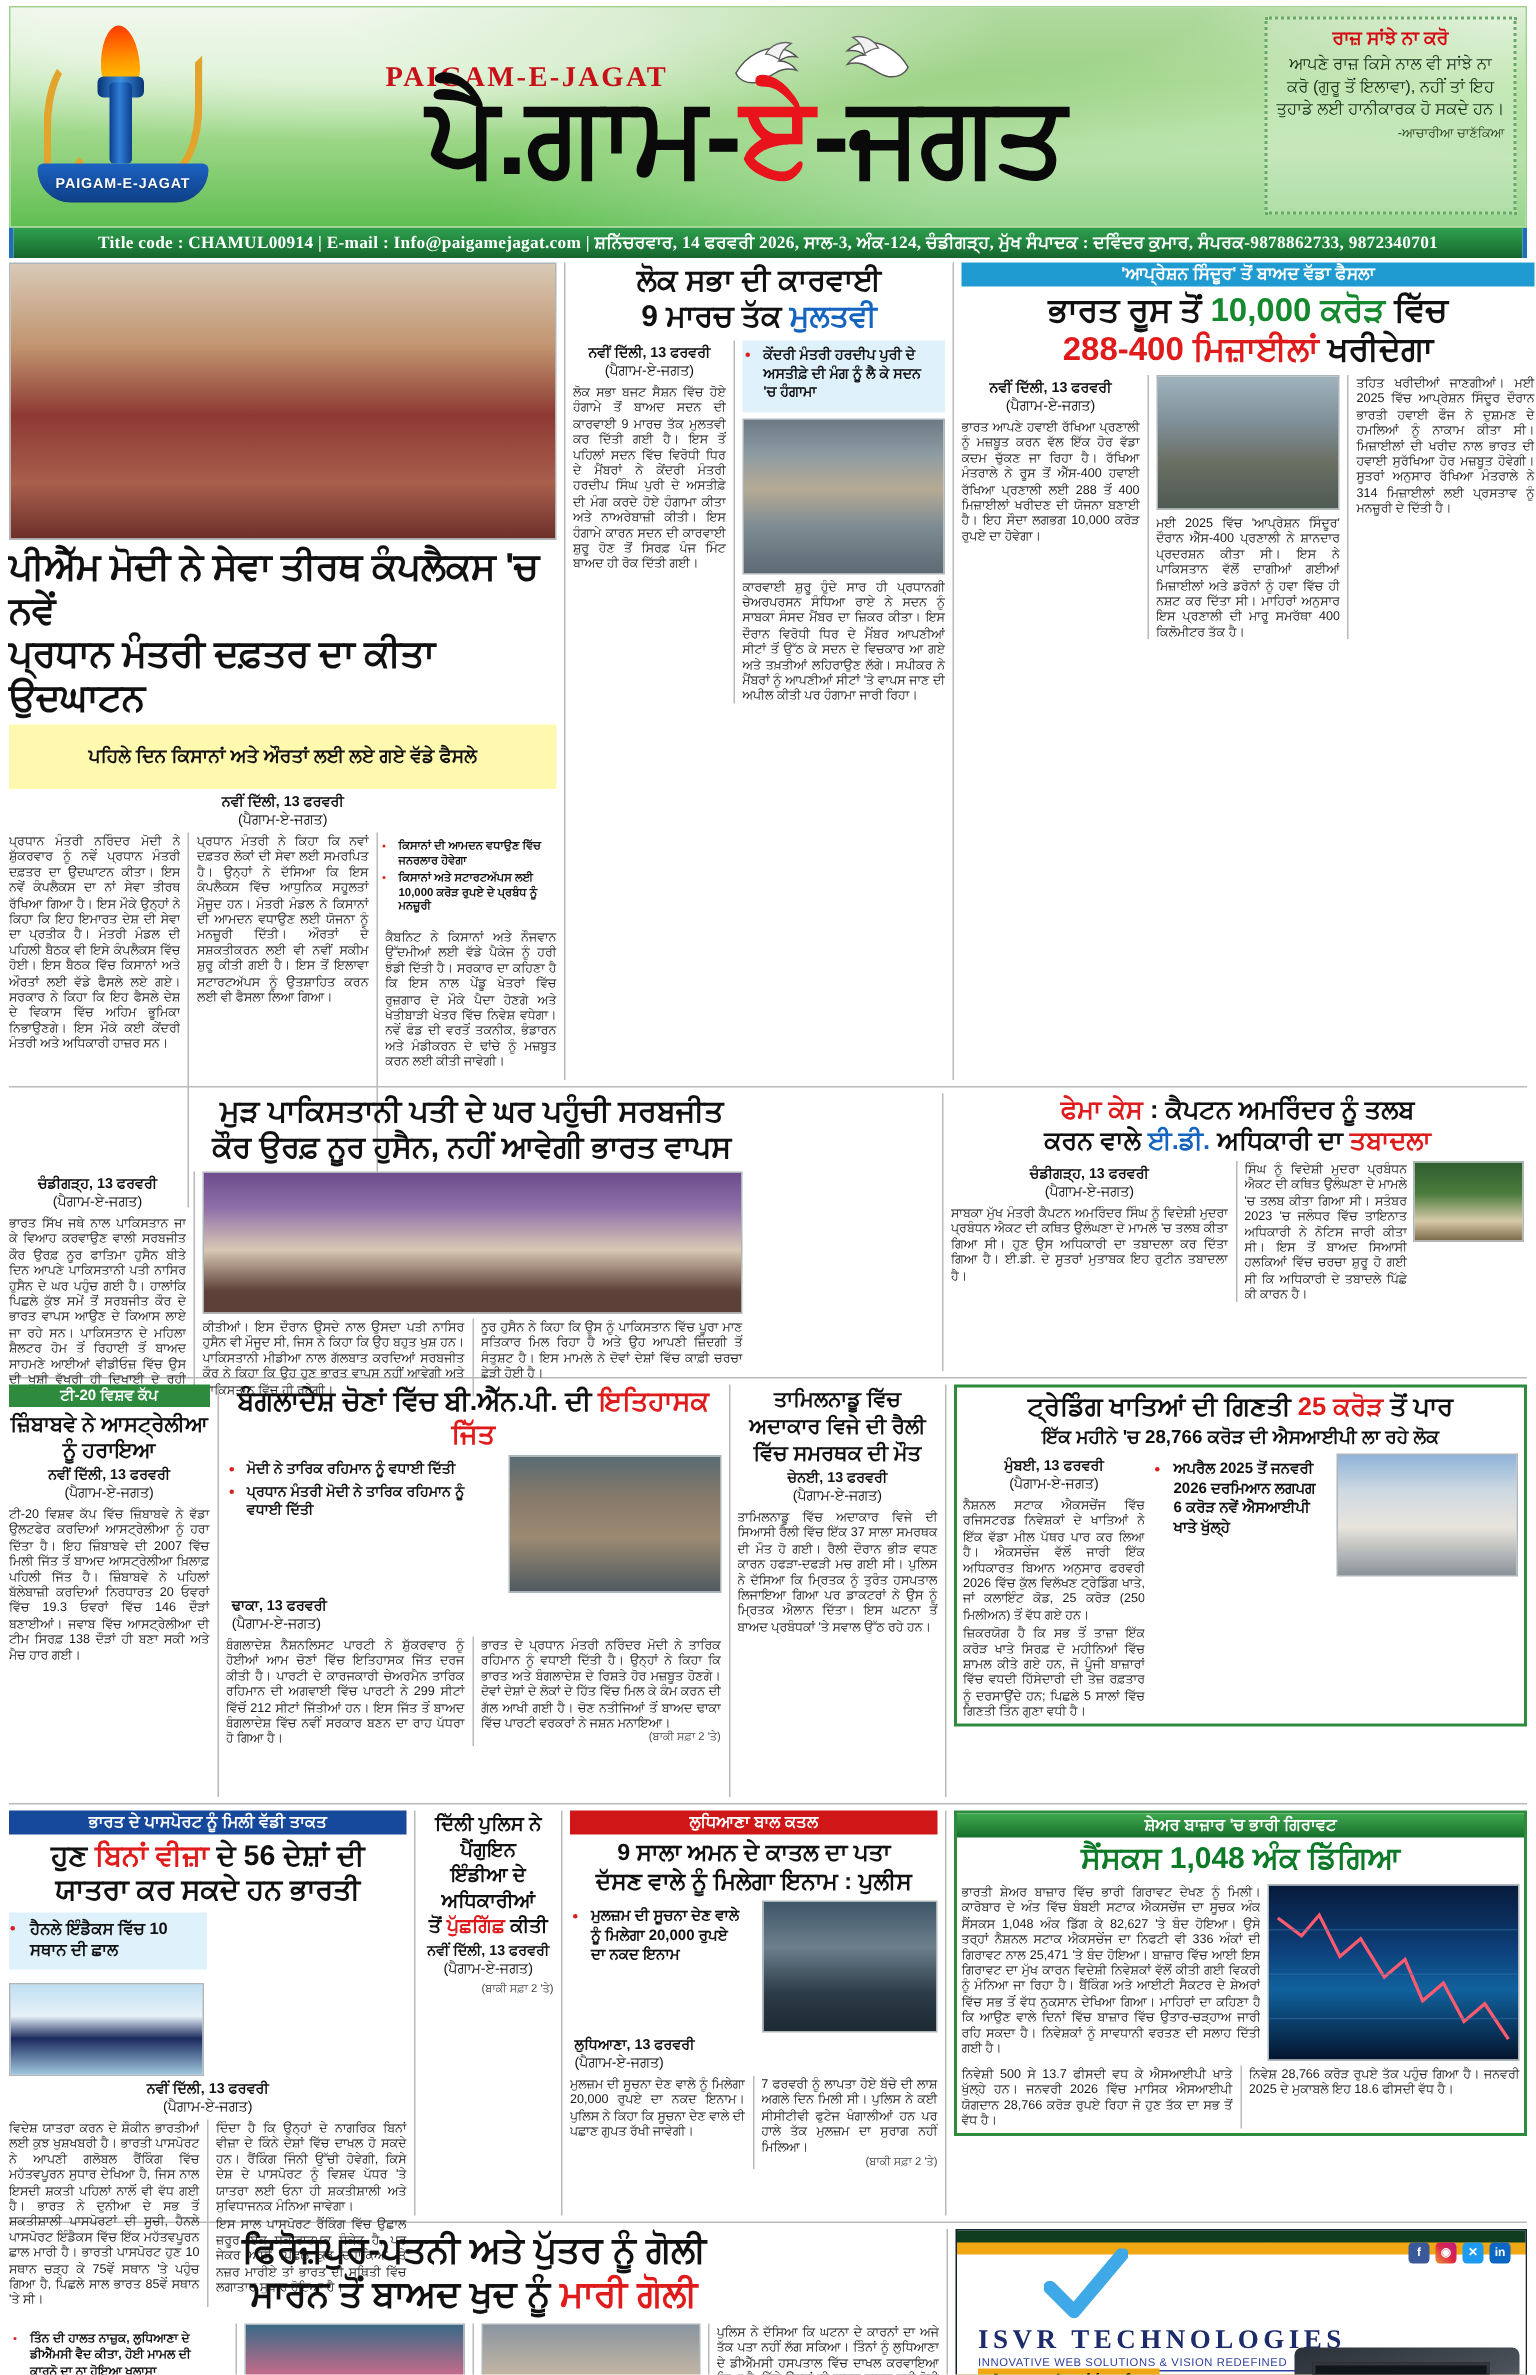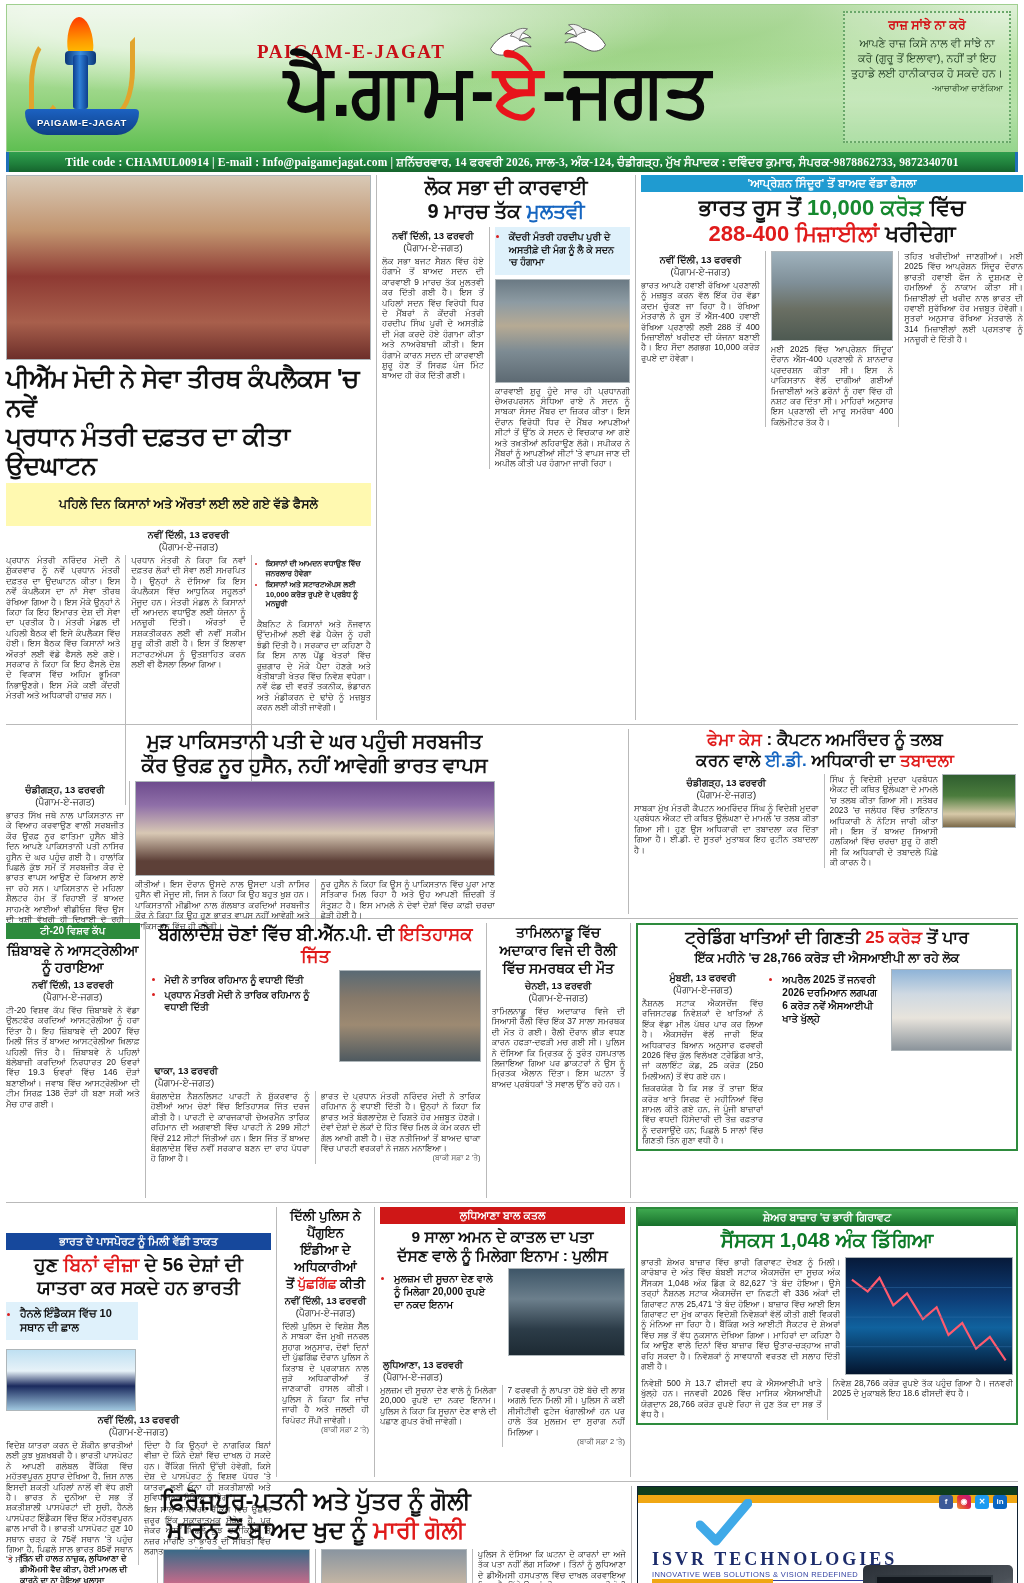--- a/index.html
+++ b/index.html
@@ -447,21 +447,21 @@
           </div>
         </div>
       </div>
     </div>
 
     <div class="hline"></div>
 
     <div class="row" style="height:270px;">
 
       <div style="width:265px;">
-        <div class="kicker blue-k" style="font-size:11px;margin-top:26px;">ਭਾਰਤ ਦੇ ਪਾਸਪੋਰਟ ਨੂੰ ਮਿਲੀ ਵੱਡੀ ਤਾਕਤ</div>
+        <div class="kicker blue-k" style="font-size:11px;">ਭਾਰਤ ਦੇ ਪਾਸਪੋਰਟ ਨੂੰ ਮਿਲੀ ਵੱਡੀ ਤਾਕਤ</div>
         <h3 class="hl ctr" style="font-size:19px;line-height:23px;"><span>ਹੁਣ </span><span class="red">ਬਿਨਾਂ ਵੀਜ਼ਾ</span><span> ਦੇ 56 ਦੇਸ਼ਾਂ ਦੀ</span></h3>
         <h3 class="hl ctr" style="font-size:19px;line-height:23px;">ਯਾਤਰਾ ਕਰ ਸਕਦੇ ਹਨ ਭਾਰਤੀ</h3>
         <div class="row" style="margin-top:3px;flex-direction:column;">
           <div style="width:132px;">
             <ul class="bullets" style="font-size:11px;line-height:14px;">
               <li>ਹੈਨਲੇ ਇੰਡੈਕਸ ਵਿੱਚ 10 ਸਥਾਨ ਦੀ ਛਾਲ</li>
             </ul>
           </div>
           <div style="width:130px;">
             <div class="photo ph-passport" style="height:62px;"></div>
@@ -484,21 +484,20 @@
       <div class="vline"></div>
 
       <div style="width:118px;">
         <h4 class="hl ctr" style="font-size:13px;line-height:17px;">ਦਿੱਲੀ ਪੁਲਿਸ ਨੇ ਪੈਂਗੁਇਨ</h4>
         <h4 class="hl ctr" style="font-size:13px;line-height:17px;">ਇੰਡੀਆ ਦੇ ਅਧਿਕਾਰੀਆਂ</h4>
         <h4 class="hl ctr" style="font-size:13px;line-height:17px;"><span>ਤੋਂ </span><span class="red">ਪੁੱਛਗਿੱਛ</span><span> ਕੀਤੀ</span></h4>
         <div class="dateline">
           <span style="font-weight:700">ਨਵੀਂ ਦਿੱਲੀ, 13 ਫਰਵਰੀ</span>
           <span>(ਪੈਗਾਮ-ਏ-ਜਗਤ)</span>
         </div>
-        <div class="body-txt" style="max-height:150px;">ਦਿੱਲੀ ਪੁਲਿਸ ਦੇ ਵਿਸ਼ੇਸ਼ ਸੈੱਲ ਨੇ ਸਾਬਕਾ ਫੌਜ ਮੁਖੀ ਜਨਰਲ ਸੁਹਾਗ ਅਨੁਸਾਰ, ਦੋਵਾਂ ਦਿਨਾਂ ਦੀ ਪੁੱਛਗਿੱਛ ਦੌਰਾਨ ਪੁਲਿਸ ਨੇ ਕਿਤਾਬ ਦੇ ਪ੍ਰਕਾਸ਼ਨ ਨਾਲ ਜੁੜੇ ਅਧਿਕਾਰੀਆਂ ਤੋਂ ਜਾਣਕਾਰੀ ਹਾਸਲ ਕੀਤੀ। ਪੁਲਿਸ ਨੇ ਕਿਹਾ ਕਿ ਜਾਂਚ ਜਾਰੀ ਹੈ ਅਤੇ ਜਲਦੀ ਹੀ ਰਿਪੋਰਟ ਸੌਂਪੀ ਜਾਵੇਗੀ।</div>
         <div class="cont">(ਬਾਕੀ ਸਫ਼ਾ 2 'ਤੇ)</div>
       </div>
 
       <div class="vline"></div>
 
       <div style="width:245px;">
         <div class="kicker red-k" style="font-size:11px;">ਲੁਧਿਆਣਾ ਬਾਲ ਕਤਲ</div>
         <h3 class="hl ctr" style="font-size:15.5px;line-height:19px;">9 ਸਾਲਾ ਅਮਨ ਦੇ ਕਾਤਲ ਦਾ ਪਤਾ</h3>
         <h3 class="hl ctr" style="font-size:15.5px;line-height:19px;">ਦੱਸਣ ਵਾਲੇ ਨੂੰ ਮਿਲੇਗਾ ਇਨਾਮ : ਪੁਲੀਸ</h3>
         <div class="row" style="margin-top:3px;">

